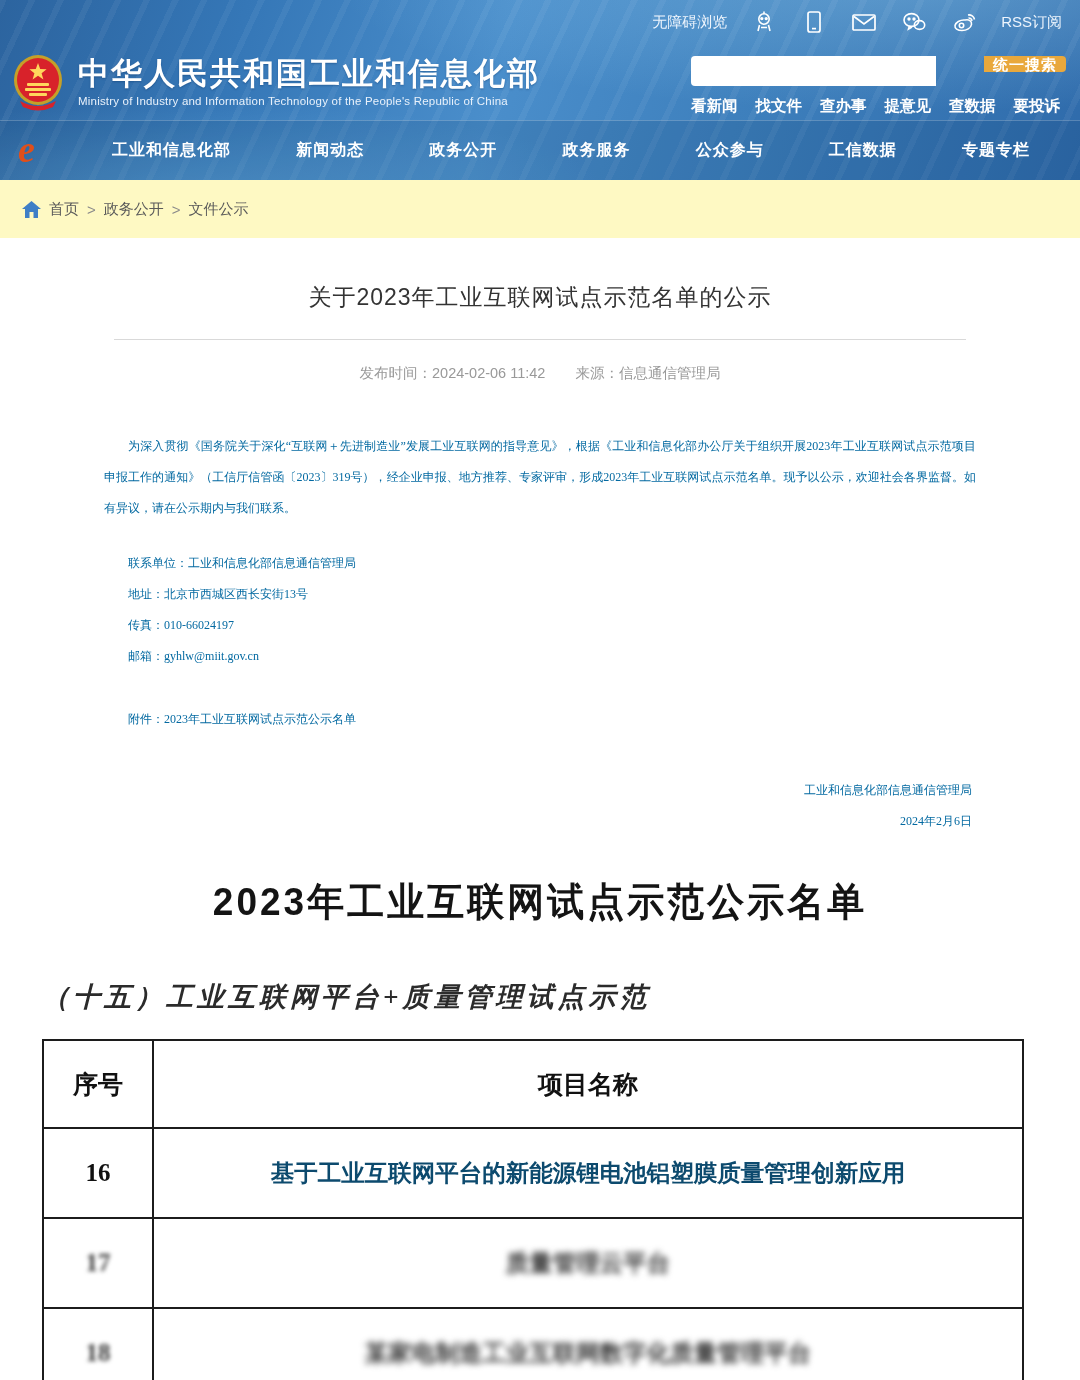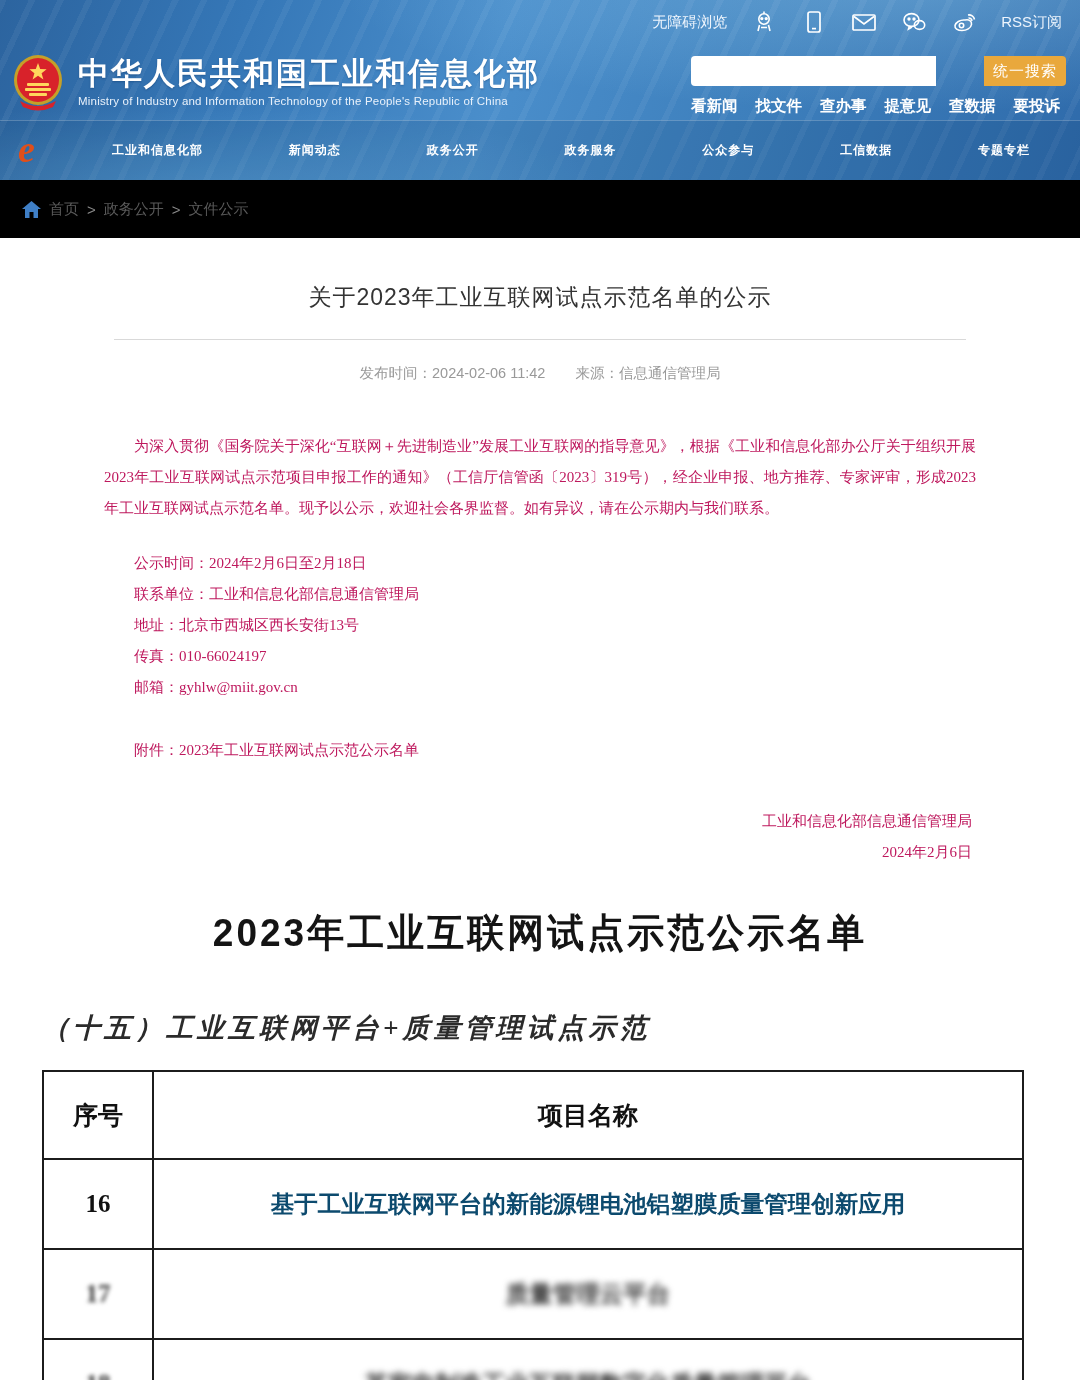--- a/index.html
+++ b/index.html
@@ -50,22 +50,22 @@
     color:#e8f1fb; font-size:11.5px; margin-top:4px; letter-spacing:.2px;
   }
 
   .search-zone { position:absolute; top:56px; right:14px; width:375px; z-index:3; }
   .search-row { display:flex; height:30px; }
   .search-input {
     flex:1; height:30px; border:none; outline:none;
     border-radius:4px 0 0 4px; padding:0 10px; font-size:14px; background:#fff;
   }
   .search-btn {
-    width:82px; height:30px; border:none; cursor:pointer;
-    background:#e9a83c; color:#fff; font-size:15px; font-weight:normal;
+    width:82px; height:16px; border:none; cursor:pointer;
+    background:#e9a83c; color:#fff; font-size:15px; font-weight:bold;
     border-radius:0 4px 4px 0; letter-spacing:1px;margin-left:48px;
   }
   .quick-links {
     display:flex; gap:18px; margin-top:10px;
     color:#ffffff; font-size:15.5px; font-weight:bold;
   }
   .quick-links span { cursor:pointer; }
 
   .main-nav {
     position:absolute; left:0; right:0; bottom:0; height:60px; z-index:3;
@@ -73,44 +73,44 @@
     background:rgba(10,48,95,.14);
     border-top:1px solid rgba(255,255,255,.22);
   }
   .e-logo {
     width:34px; height:34px; margin:0 0 0 18px;
     font-family:"Liberation Serif", serif;
     font-size:38px; font-weight:bold; font-style:italic;
     color:#e04f1a; line-height:30px; text-shadow:0 0 1px #2c71b8;
   }
   .nav-items { display:flex; flex:1; justify-content:space-between; padding:0 50px 0 60px; }
-  .nav-item { color:#ffffff; font-size:12px; font-weight:bold; letter-spacing:1px; cursor:pointer; }
+  .nav-item { color:#ffffff; font-size:16px; font-weight:bold; letter-spacing:1px; cursor:pointer; }
 
   
   .breadcrumb {
     height:58px; display:flex; align-items:center; gap:8px;
-    padding-left:22px; background:#000000; font-size:15px; color:#5a5a5a;
+    padding-left:22px; background:#fef9c3; font-size:15px; color:#5a5a5a;
   }
   .breadcrumb .home-ic { width:19px; height:17px; }
   .breadcrumb .bc-item { cursor:pointer; }
   .breadcrumb .bc-sep { color:#8a8a8a; }
 
   
   .article { padding:0 104px; }
   .article-title {
     margin-top:44px; text-align:center;
     font-size:23px; font-weight:normal; color:#333; letter-spacing:1px;
   }
   .title-rule { border:none; border-top:1px solid #d9d9d9; margin:26px 10px 0 10px; }
   .meta-line { text-align:center; margin-top:24px; font-size:14.5px; color:#999; }
   .meta-line .sep { display:inline-block; width:26px; }
 
   .body-text {
     font-family:"Liberation Serif", serif;
-    font-size:15px; color:#be185d; line-height:31px;
+    font-size:12px; color:#0369a1; line-height:31px;
   }
   .para { margin-top:48px; text-indent:2em; text-align:justify; }
   .detail-block { margin-top:24px; margin-left:2em; }
   .detail-line { line-height:31px; }
   .attach-line { margin-top:32px; margin-left:2em; }
   .sign-block { margin-top:40px; text-align:right; padding-right:4px; }
   .sign-line { line-height:31px; }
 
   
   .scan { margin-top:40px; padding:0 42px; }
@@ -252,21 +252,20 @@
   <div class="article-title">关于2023年工业互联网试点示范名单的公示</div>
   <hr class="title-rule">
   <div class="meta-line">
     <span>发布时间：</span><span>2024-02-06 11:42</span><span class="sep"></span>
     <span>来源：</span><span>信息通信管理局</span>
   </div>
 
   <div class="body-text">
     <p class="para">为深入贯彻《国务院关于深化“互联网＋先进制造业”发展工业互联网的指导意见》，根据《工业和信息化部办公厅关于组织开展2023年工业互联网试点示范项目申报工作的通知》（工信厅信管函〔2023〕319号），经企业申报、地方推荐、专家评审，形成2023年工业互联网试点示范名单。现予以公示，欢迎社会各界监督。如有异议，请在公示期内与我们联系。</p>
     <div class="detail-block" id="detail-block">
-        <p class="detail-line">公示时间：2024年2月6日至2月18日</p>
         <p class="detail-line">联系单位：工业和信息化部信息通信管理局</p>
         <p class="detail-line">地址：北京市西城区西长安街13号</p>
         <p class="detail-line">传真：010-66024197</p>
         <p class="detail-line">邮箱：gyhlw@miit.gov.cn</p>
       </div>
     <p class="attach-line">附件：2023年工业互联网试点示范公示名单</p>
     <div class="sign-block">
       <div class="sign-line">工业和信息化部信息通信管理局</div>
       <div class="sign-line">2024年2月6日</div>
     </div>

